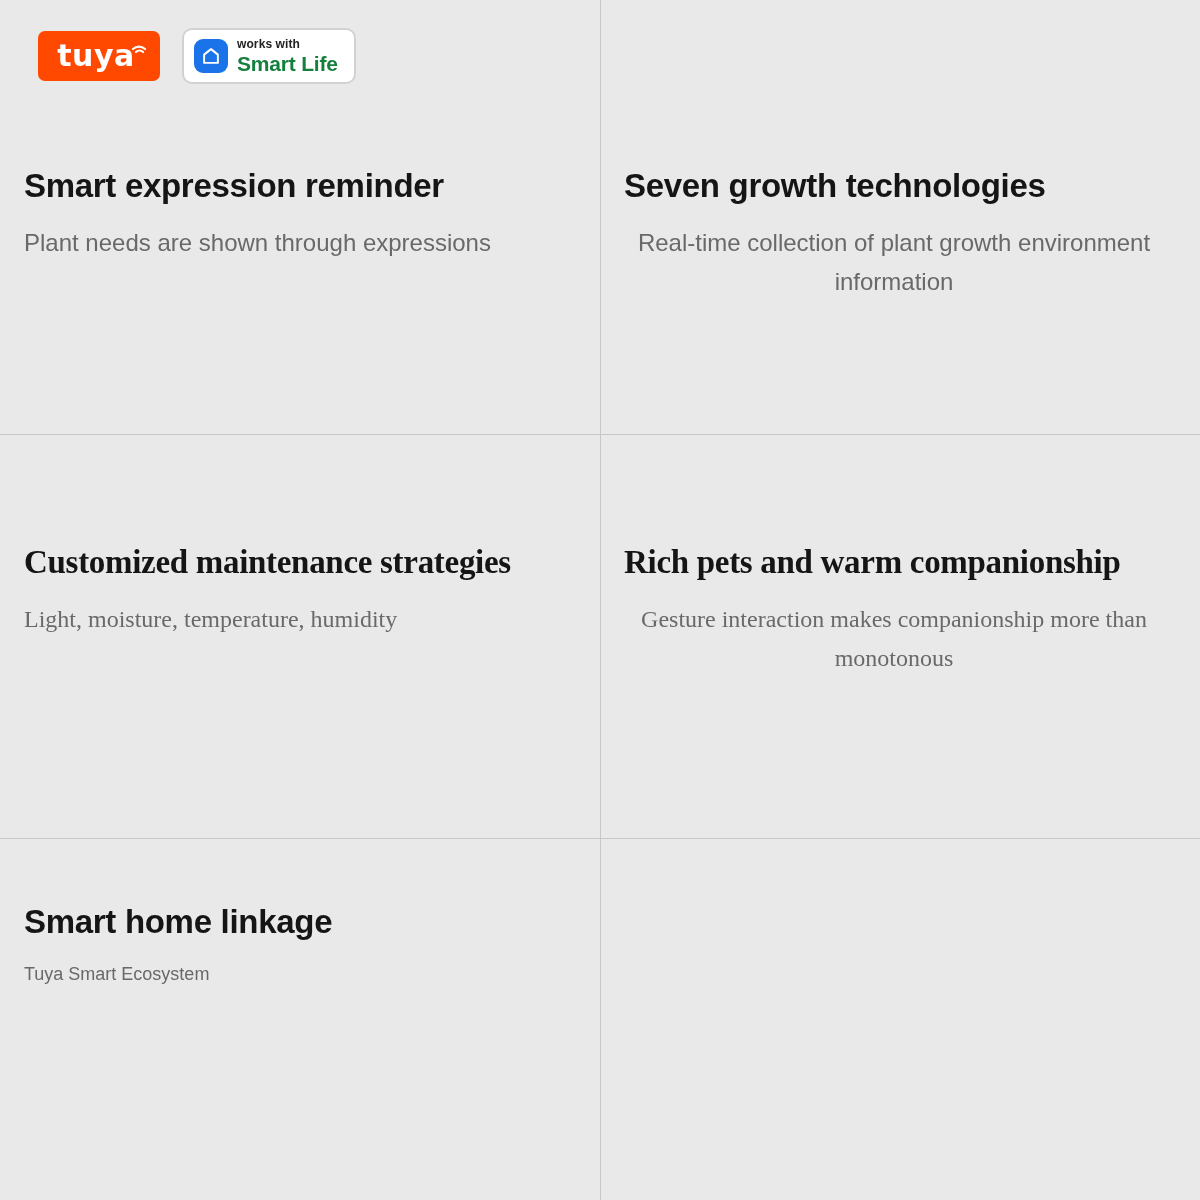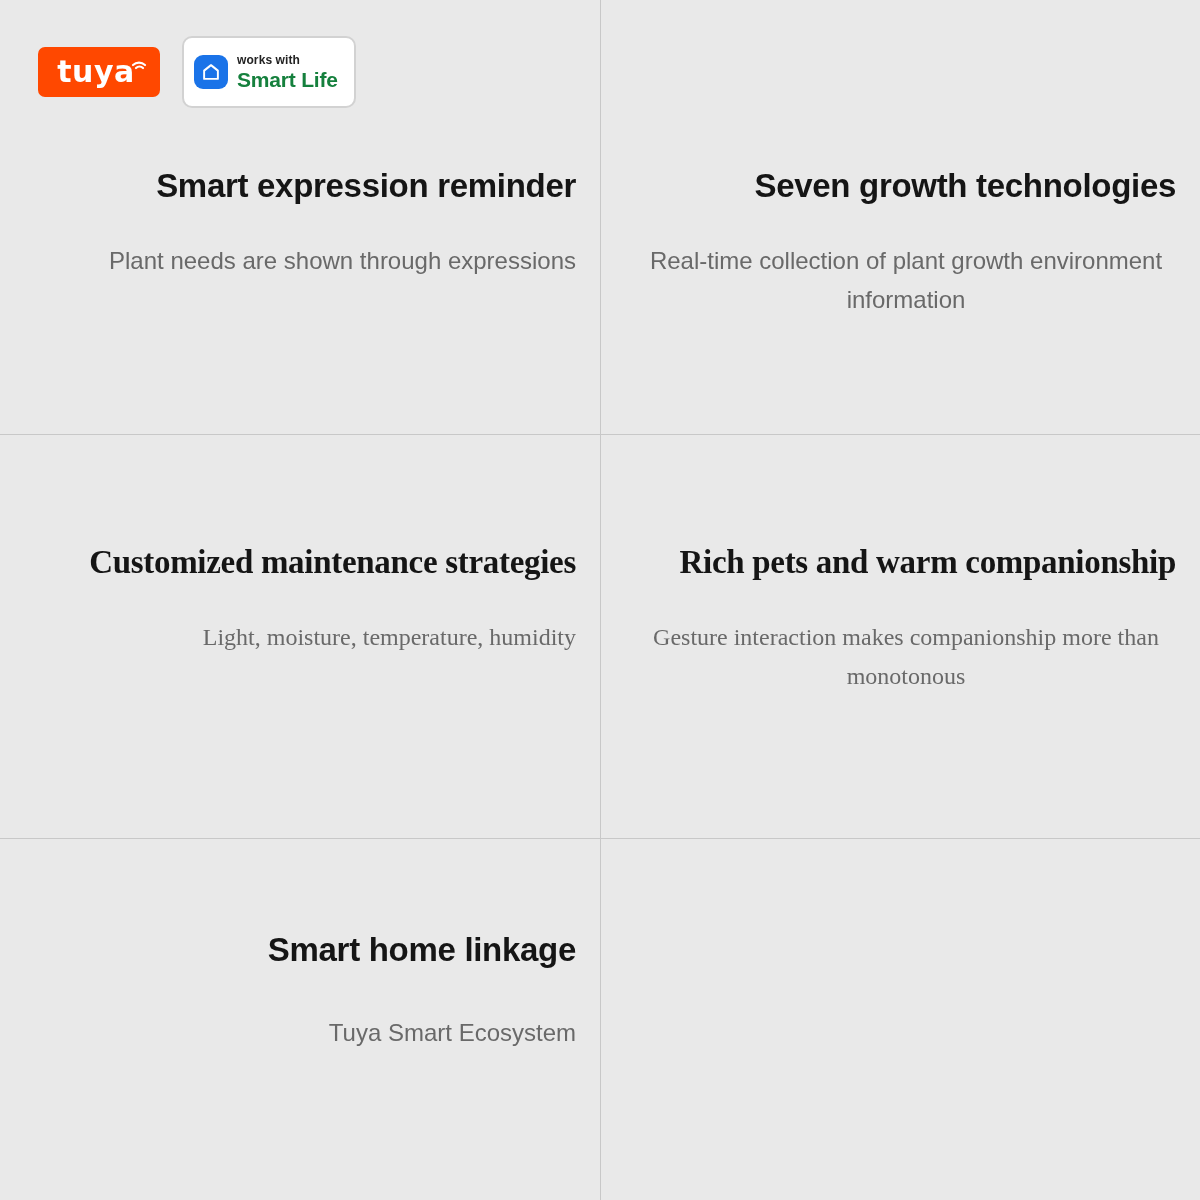--- a/index.html
+++ b/index.html
@@ -13,21 +13,21 @@
   .page {
     position: relative;
     width: 1200px;
     height: 1200px;
     background: #e9e9e9;
   }
 
   
   .badges {
     position: absolute;
-    top: 36px;
+    top: 28px;
     left: 38px;
     display: flex;
     align-items: center;
     gap: 22px;
     z-index: 5;
   }
   .tuya-badge {
     background: #ff4800;
     border-radius: 7px;
     width: 122px;
@@ -51,21 +51,21 @@
     right: 13px;
     top: 9px;
     width: 16px;
     height: 16px;
   }
 
   .smartlife-badge {
     background: #ffffff;
     border: 2px solid #d2d2d2;
     border-radius: 10px;
-    height: 72px;
+    height: 56px;
     padding: 5px 16px 5px 10px;
     display: flex;
     align-items: center;
     gap: 9px;
   }
   .sl-icon {
     width: 34px;
     height: 34px;
     background: #1a73e8;
     border-radius: 9px;
@@ -95,25 +95,25 @@
     inset: 0;
     display: grid;
     grid-template-columns: 600px 600px;
     grid-template-rows: 434px 404px 362px;
   }
   .cell {
     position: relative;
     padding: 0 24px;
     display: flex;
     flex-direction: column;
-    align-items: flex-end;
+    align-items: flex-start;
   }
   .cell.r1 { justify-content: flex-start; padding-top: 162px; }
   .cell.r2 { justify-content: flex-start; padding-top: 104px; font-family: Liberation Serif, serif; }
-  .cell.r3 { justify-content: flex-start; padding-top: 88px; gap: 8px; }
+  .cell.r3 { justify-content: flex-start; padding-top: 60px; }
 
   
   .vline {
     position: absolute;
     left: 600px;
     top: 0;
     width: 1px;
     height: 1200px;
     background: #c8c8c8;
   }
@@ -130,29 +130,29 @@
   .title {
     font-size: 33px;
     font-weight: 700;
     color: #151515;
     text-align: center;
     line-height: 1.46;
     letter-spacing: -0.3px;
     max-width: 520px;
   }
   .subtitle {
-    margin-top: 32px;
+    margin-top: 14px;
     font-size: 24px;
     color: #696969;
     text-align: center;
     line-height: 1.6;
     font-weight: 400;
     max-width: 540px;
   }
-  .subtitle.small { font-size: 24px; }
+  .subtitle.small { font-size: 18px; }
 </style>
 </head>
 <body>
 
 <div class="page">
 
   <div class="badges">
 
     <div class="tuya-badge">
       <span class="word">tuya</span>

